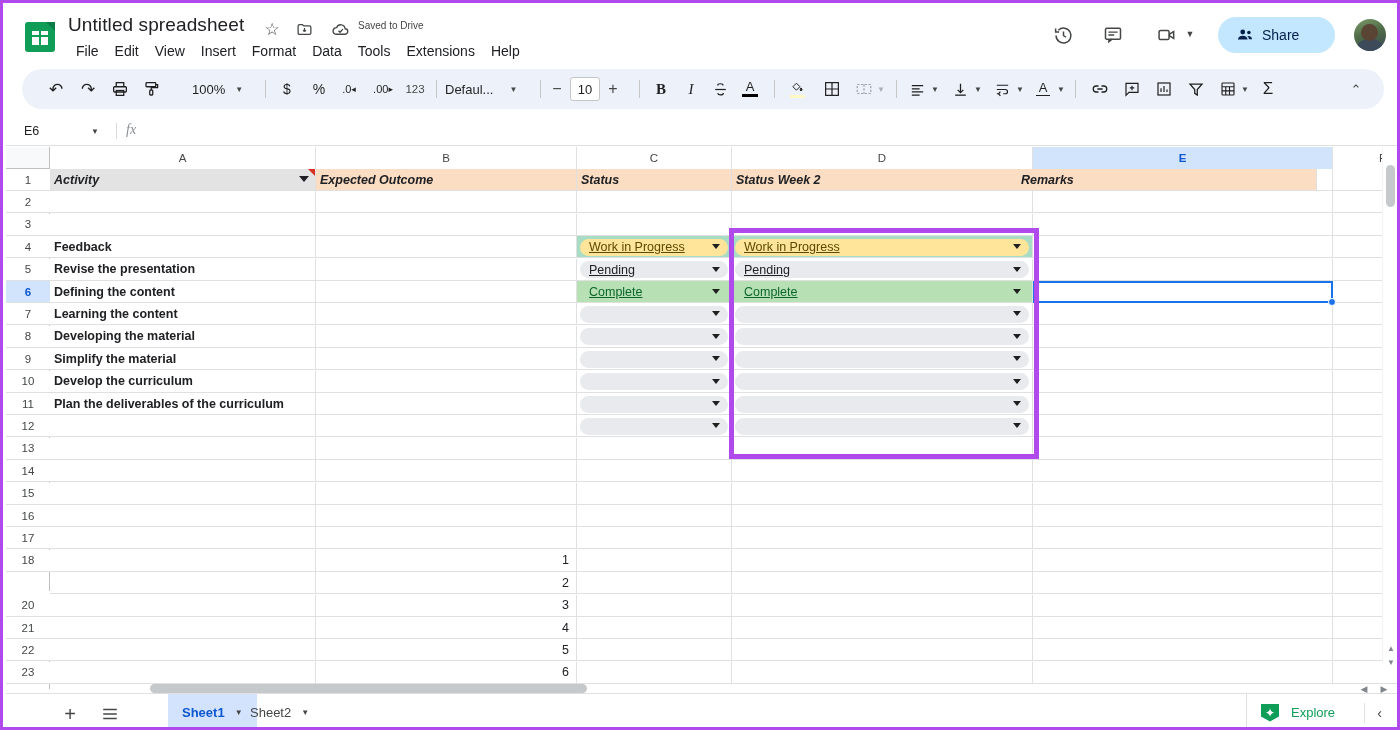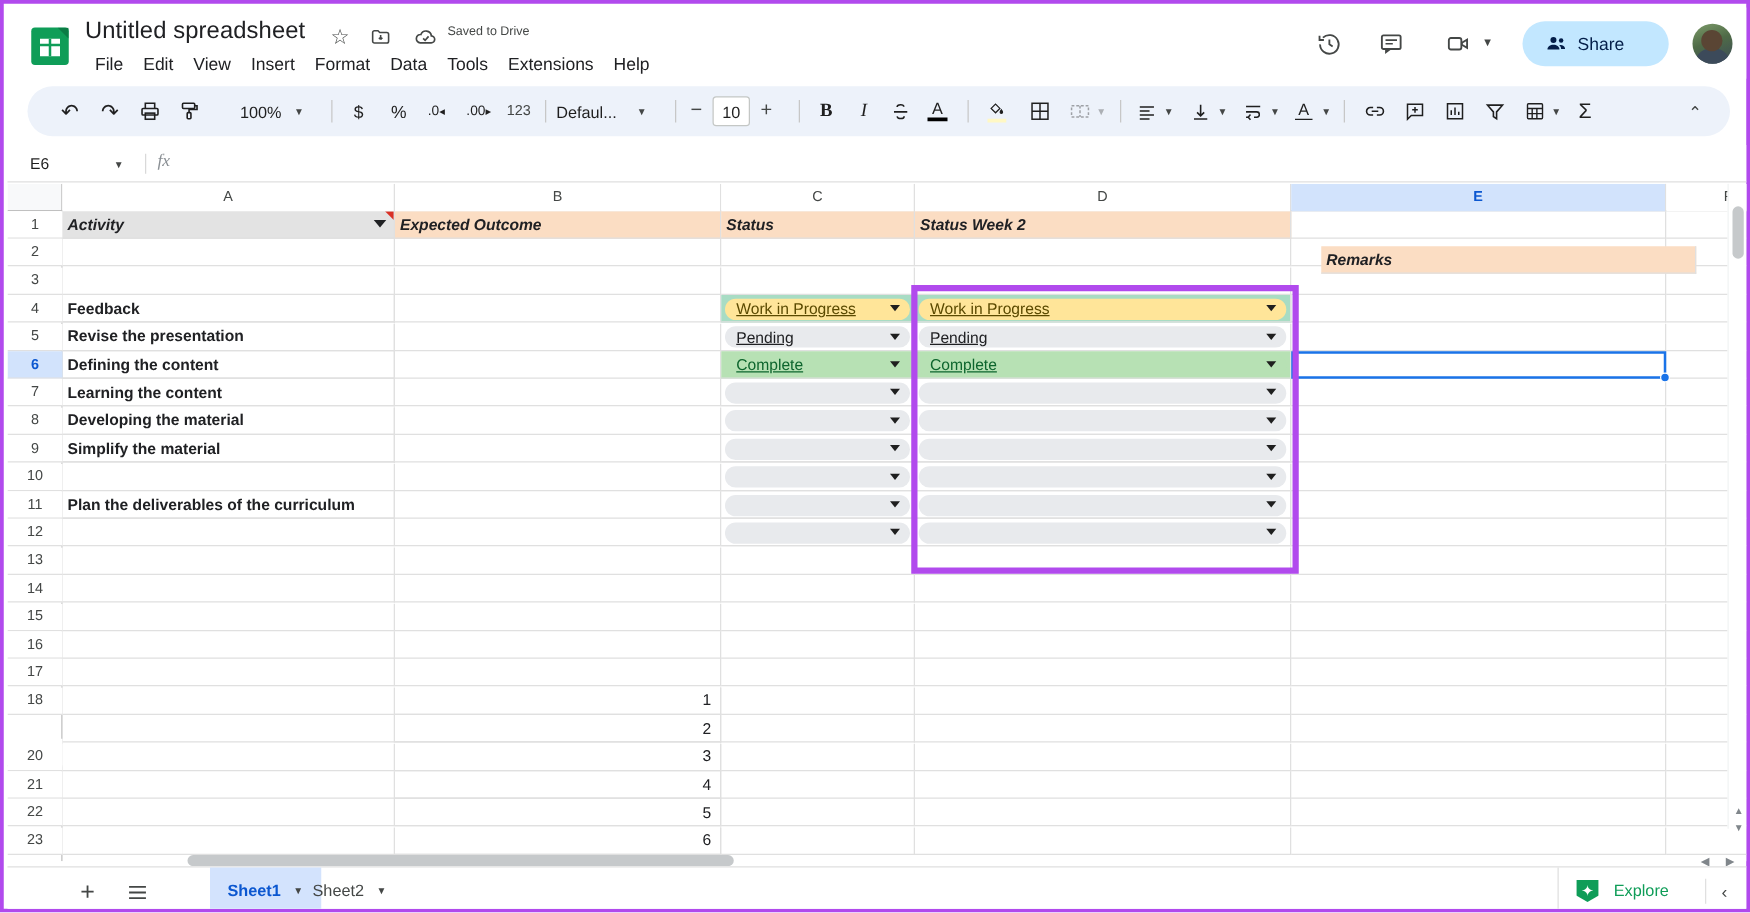--- a/index.html
+++ b/index.html
@@ -720,40 +720,43 @@
         </div>
         <div class="cell hdr" style="left: 266px; width: 261px; top: 0px;">
           <span>Expected Outcome</span>
         </div>
         <div class="cell hdr" style="left: 527px; width: 155px; top: 0px;">
           <span>Status</span>
         </div>
         <div class="cell hdr" style="left: 682px; width: 301px; top: 0px;">
           <span>Status Week 2</span>
         </div>
-        <div class="cell hdr" style="left: 1007px; width: 300px; top: 0px; margin-top: 28px;">
+        <div class="cell hdr" style="left: 967px; width: 300px; top: 0px;">
           <span>Remarks</span>
         </div>
         <div class="cell bold" style="left: 0px; width: 266px; top: 67.2px;">
           <span>Feedback</span>
         </div>
         <div class="cell bold" style="left: 0px; width: 266px; top: 89.6px;">
           <span>Revise the presentation</span>
         </div>
         <div class="cell bold" style="left: 0px; width: 266px; top: 112px;">
           <span>Defining the content</span>
         </div>
         <div class="cell bold" style="left: 0px; width: 266px; top: 156.8px;">
           <span>Developing the material</span>
         </div>
         <div class="cell bold" style="left: 0px; width: 266px; top: 134.4px;">
           <span>Learning the content</span>
         </div>
         <div class="cell bold" style="left: 0px; width: 266px; top: 179.2px;">
           <span>Simplify the material</span>
+        </div>
+        <div class="cell bold" style="left: 0px; width: 266px; top: 201.6px;">
+          <span>Develop the curriculum</span>
         </div>
         <div class="cell bold" style="left: 0px; width: 266px; top: 224px;">
           <span>Plan the deliverables of the curriculum</span>
         </div>
         <div class="cell numright" style="left: 266px; width: 261px; top: 380.8px;">
           <span>1</span>
         </div>
         <div class="cell numright" style="left: 266px; width: 261px; top: 403.2px;">
           <span>2</span>
         </div>

